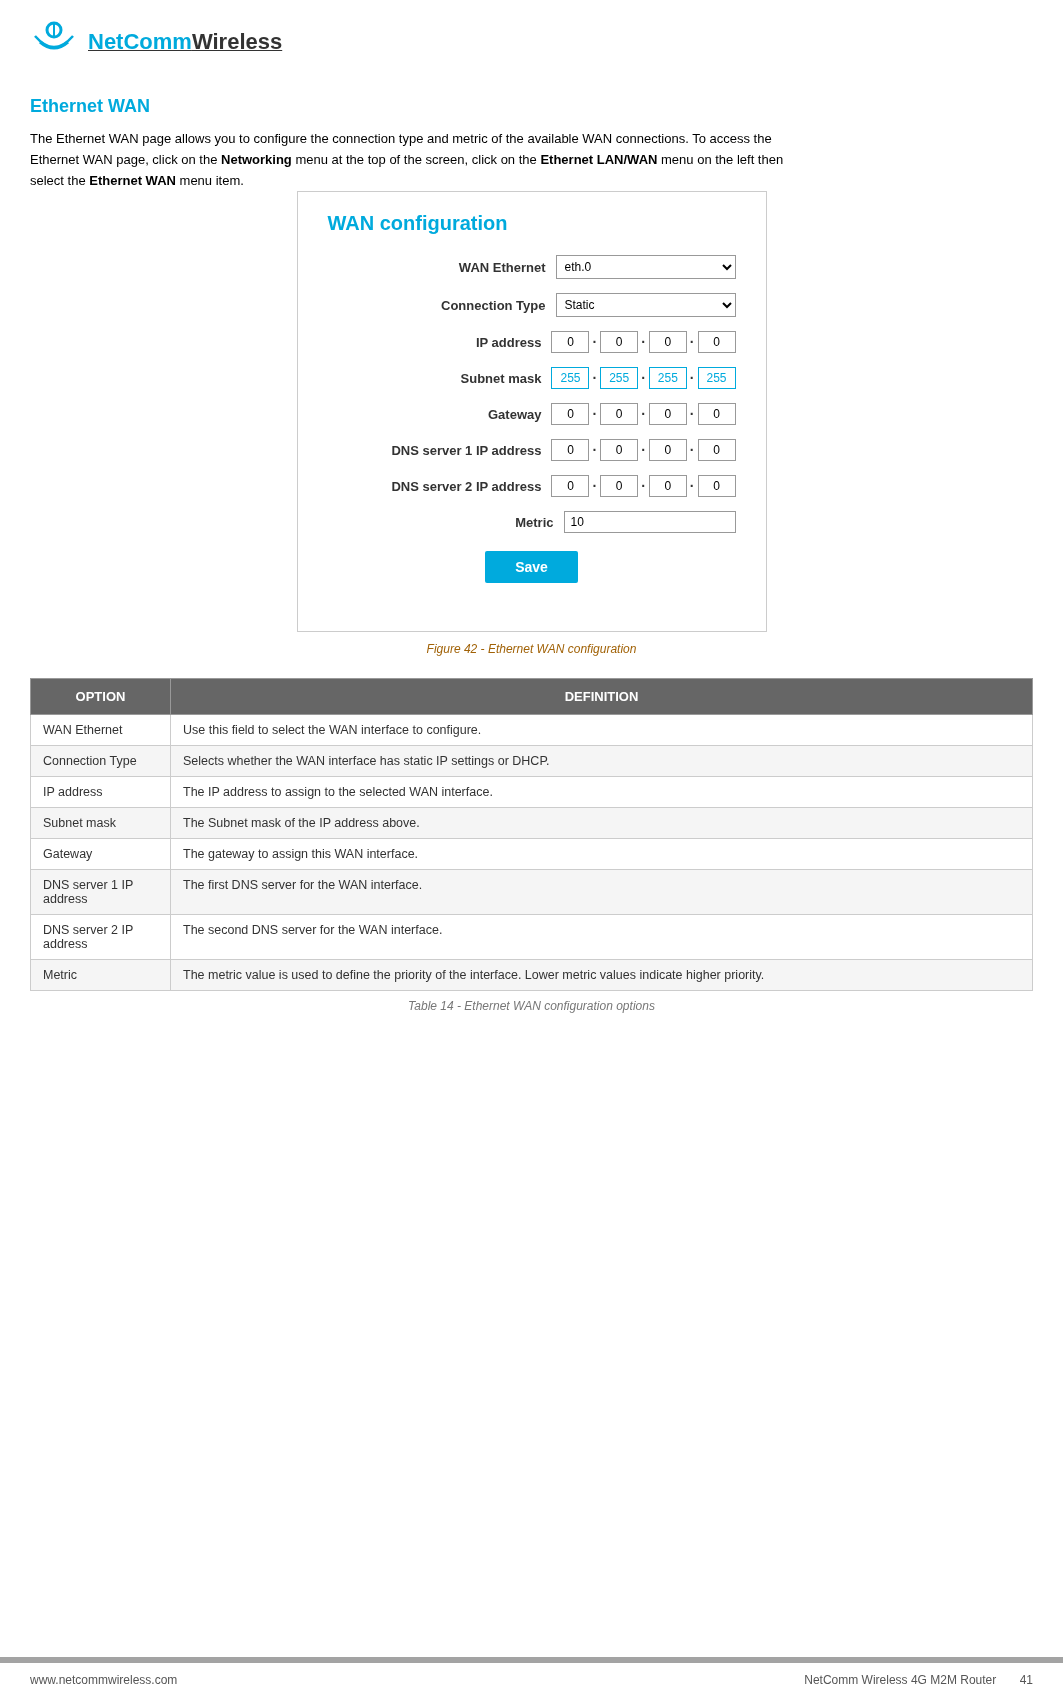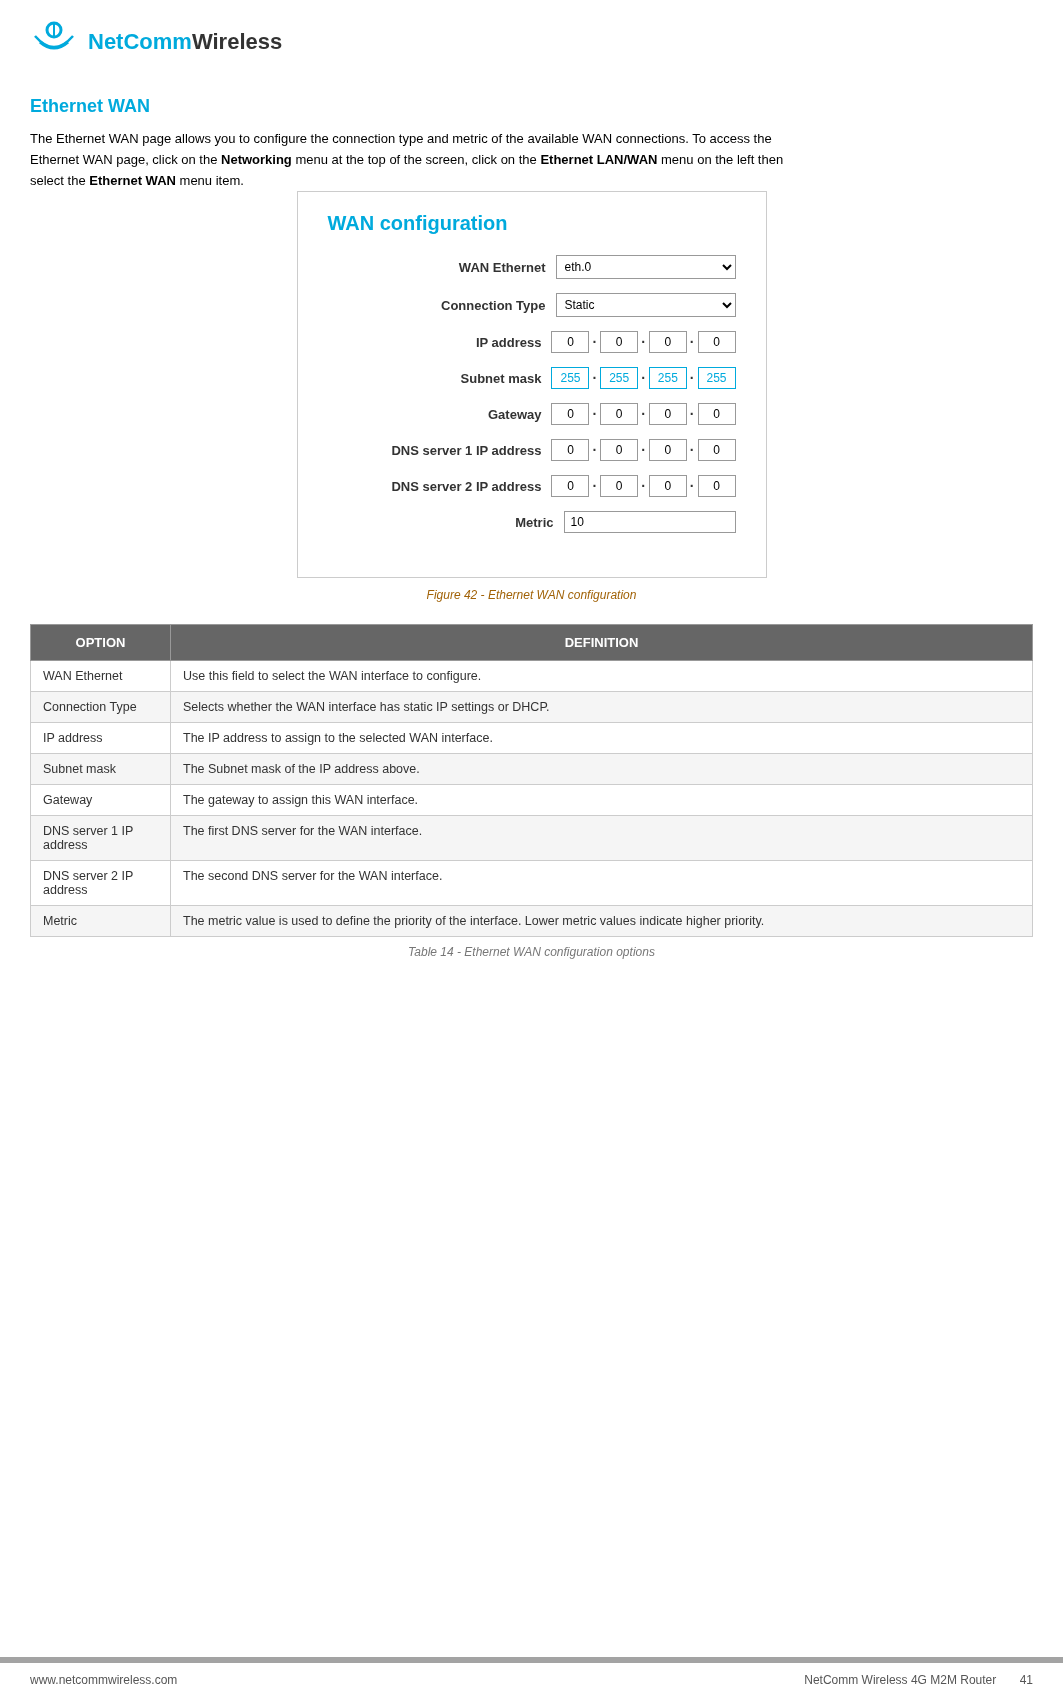--- a/index.html
+++ b/index.html
@@ -11,20 +11,21 @@
       width: 1063px;
       min-height: 1697px;
       position: relative;
     }
 
     
     .header {
       padding: 18px 30px 10px 30px;
       border-bottom: none;
       display: flex;
+      text-decoration: underline;
     }
     .logo-container {
       display: flex;
       align-items: center;
     }
     .logo-icon {
       width: 48px;
       height: 48px;
       margin-right: 10px;
     }
@@ -56,21 +57,21 @@
     .wan-config-container {
       display: flex;
       flex-direction: column;
       align-items: center;
       margin-bottom: 8px;
     }
     .wan-config-box {
       background: #fff;
       border: 1px solid #ccc;
       width: 470px;
-      padding: 20px 30px 30px 30px;
+      padding: 20px 30px 48px 30px;
     }
     .wan-config-title {
       font-size: 20px;
       color: #00aadd;
       font-weight: bold;
       margin-bottom: 20px;
     }
 
     .form-row {
       display: flex;
@@ -340,20 +341,23 @@
         </div>
       </div>
 
       <div class="form-row">
         <div class="form-label">Metric</div>
         <div class="form-control">
           <input type="text" class="metric-input" value="10" style="">
         </div>
       </div>
 
+      <div class="save-btn-row">
+        <button class="save-btn">Save</button>
+      </div>
 
     </div>
 
     <div class="figure-caption">Figure 42 - Ethernet WAN configuration</div>
   </div>
 
   <table class="options-table">
     <thead>
       <tr>
         <th>OPTION</th>

